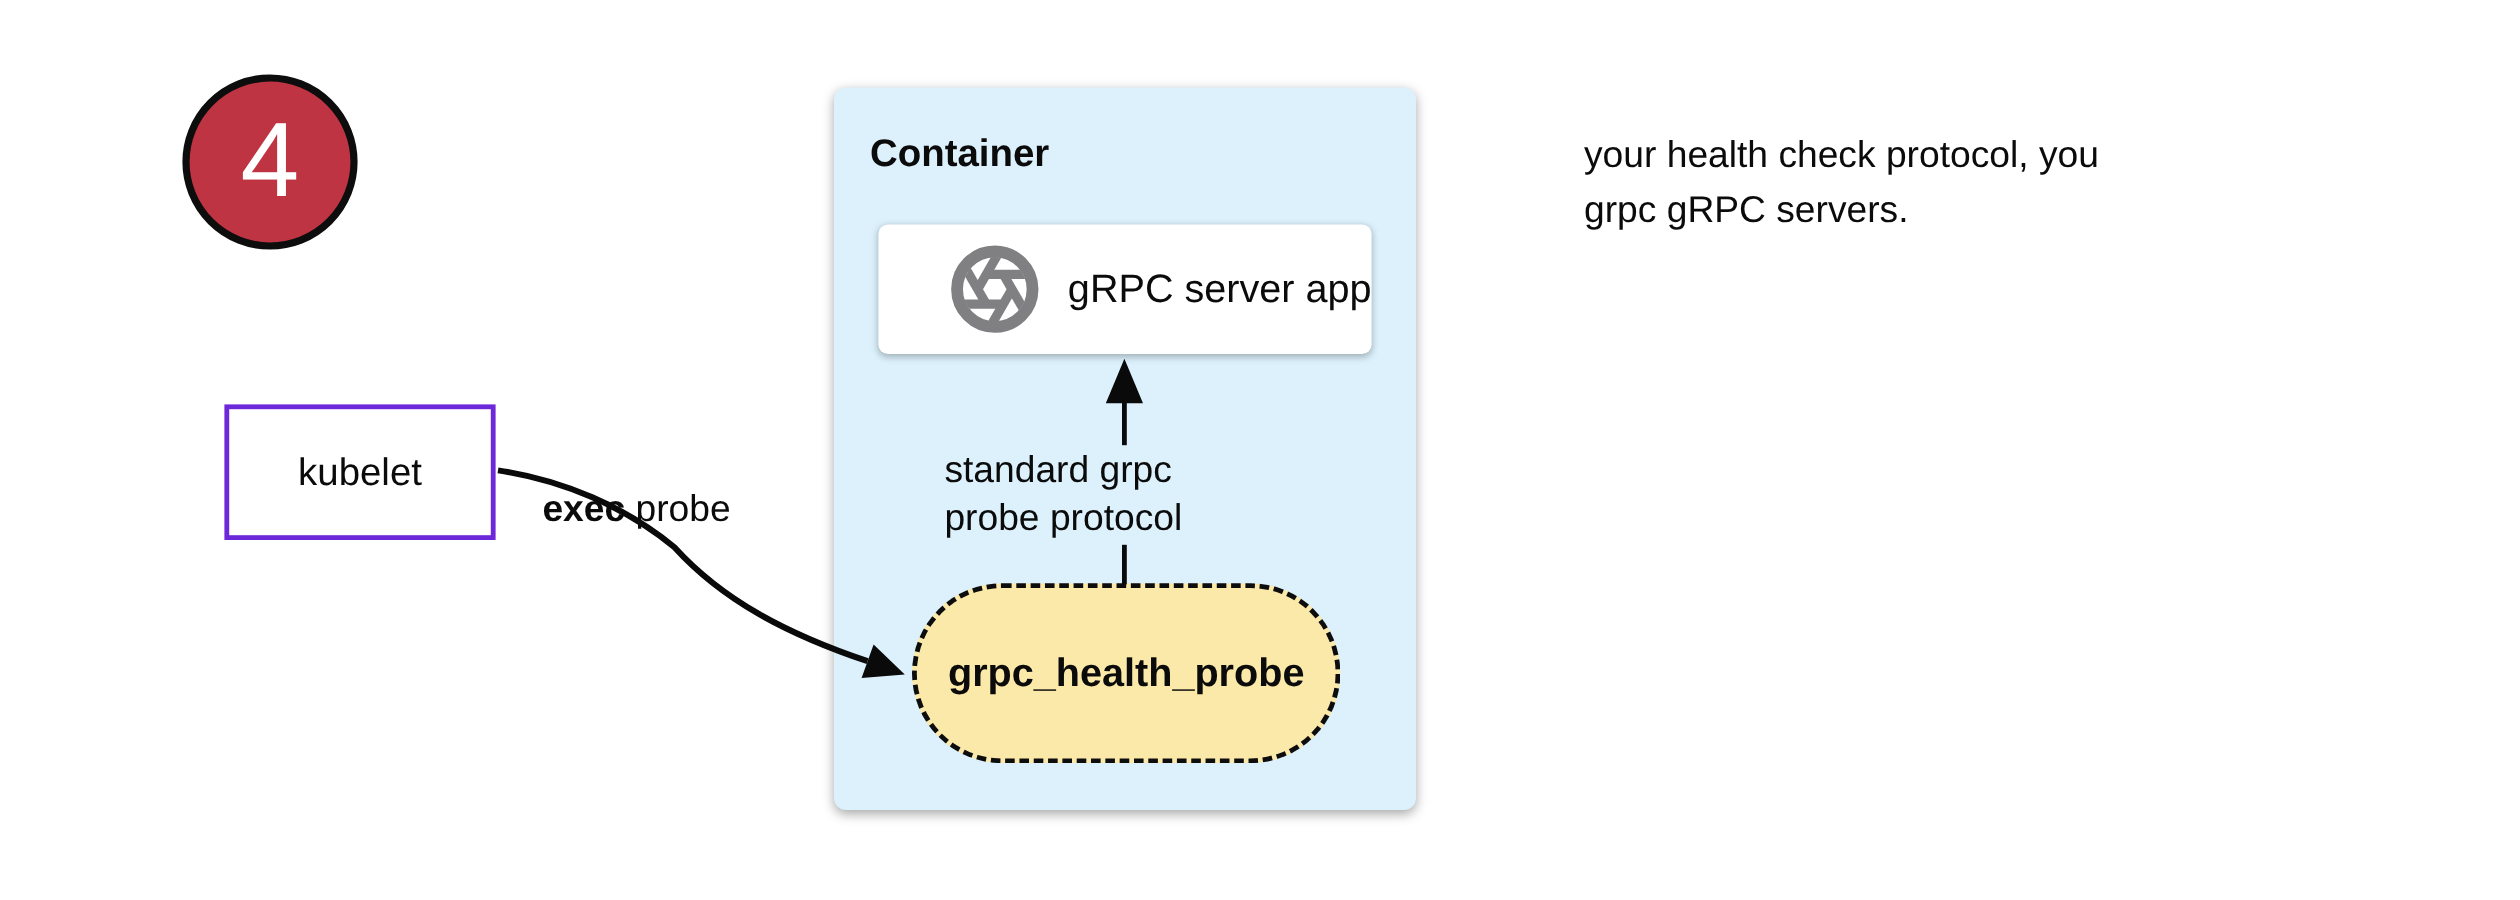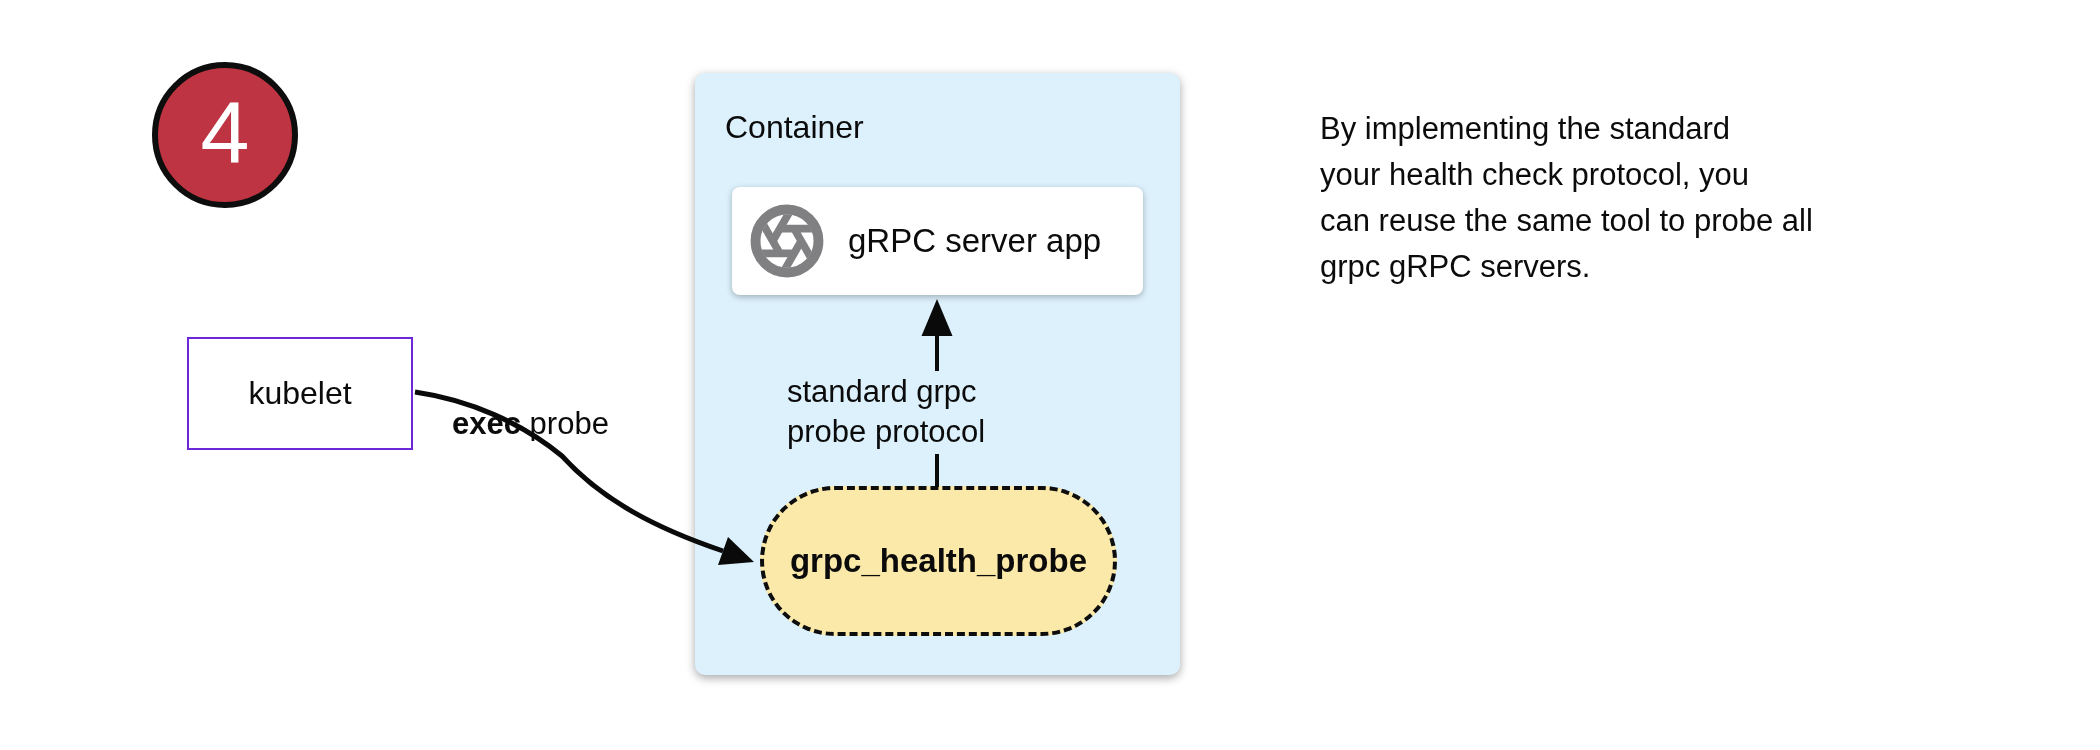--- a/index.html
+++ b/index.html
@@ -10,37 +10,37 @@
   
   .step-badge{
     position:absolute;left:152px;top:62px;width:146px;height:146px;
     background:var(--badge-red,#BE3442);border:6px solid #0d0d0d;border-radius:50%;
     box-sizing:border-box;display:flex;align-items:center;justify-content:center;
   }
   .step-badge span{color:#fff;font-size:88px;font-weight:500;line-height:1;transform:translateY(-2px);}
   
   .kubelet-box{
     position:absolute;left:187px;top:337px;width:226px;height:113px;box-sizing:border-box;
-    border:2px solid #6d28d9;background:#fff;display:flex;align-items:center;justify-content:center;
+    border:4px solid #6d28d9;background:#fff;display:flex;align-items:center;justify-content:center;
     font-size:32px;
   }
   
   .exec-label{position:absolute;left:452px;top:406px;font-size:31px;white-space:pre;}
   .exec-label b{font-weight:700;}
   
   .container-box{
     position:absolute;left:695px;top:73px;width:485px;height:602px;
     background:var(--container-blue,#DCF1FC);border-radius:10px;
     box-shadow:0 3px 10px rgba(0,0,0,.35);
   }
-  .container-label{position:absolute;left:30px;top:36px;font-size:32px;}
+  .container-label{position:absolute;left:30px;top:36px;font-size:32px;font-weight:bold;}
   .server-box{
     position:absolute;left:37px;top:114px;width:411px;height:108px;box-sizing:border-box;
     background:#fff;border-radius:8px;box-shadow:0 2px 6px rgba(0,0,0,.28);
-    display:flex;align-items:center;gap:24px;padding-left:18px;
+    display:flex;align-items:center;gap:24px;padding-left:18px;justify-content:flex-end;
   }
   .server-box .icon{width:74px;height:74px;display:block;flex:0 0 auto;}
   .server-label{font-size:33px;}
   .protocol-label{
     position:absolute;left:92px;top:299px;width:300px;
     font-size:31px;line-height:40px;
   }
   .probe-pill{
     position:absolute;left:65px;top:413px;width:357px;height:150px;box-sizing:border-box;
     background:var(--pill-yellow,#FBE9A9);border:4px dashed #0d0d0d;border-radius:78px;
@@ -105,19 +105,17 @@
 
     <path d="M 415 392 C 470 400, 522 423, 562 456 C 602 500, 655 528, 723 551" fill="none" stroke="#0a0a0a" stroke-width="5"></path>
     <polygon points="754,562 718,565 728,537" fill="#0a0a0a"></polygon>
 
     <line x1="937" y1="487" x2="937" y2="454" stroke="#0a0a0a" stroke-width="4"></line>
     <line x1="937" y1="371" x2="937" y2="332" stroke="#0a0a0a" stroke-width="4"></line>
     <polygon points="937,299 921.5,336 952.5,336" fill="#0a0a0a"></polygon>
   </svg>
 
   <div class="note">
-    <div>By implementing the standard</div>
     <div>your health check protocol, you</div>
-    <div>can reuse the same tool to probe all</div>
     <div>grpc gRPC servers.</div>
   </div>
 
 </div>
 
 </body></html>

